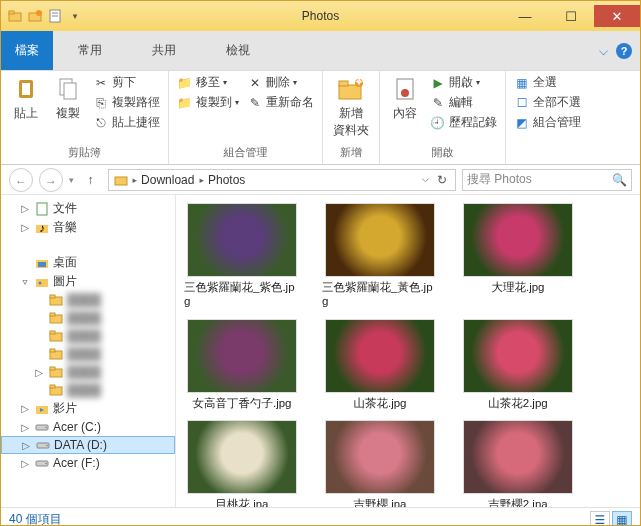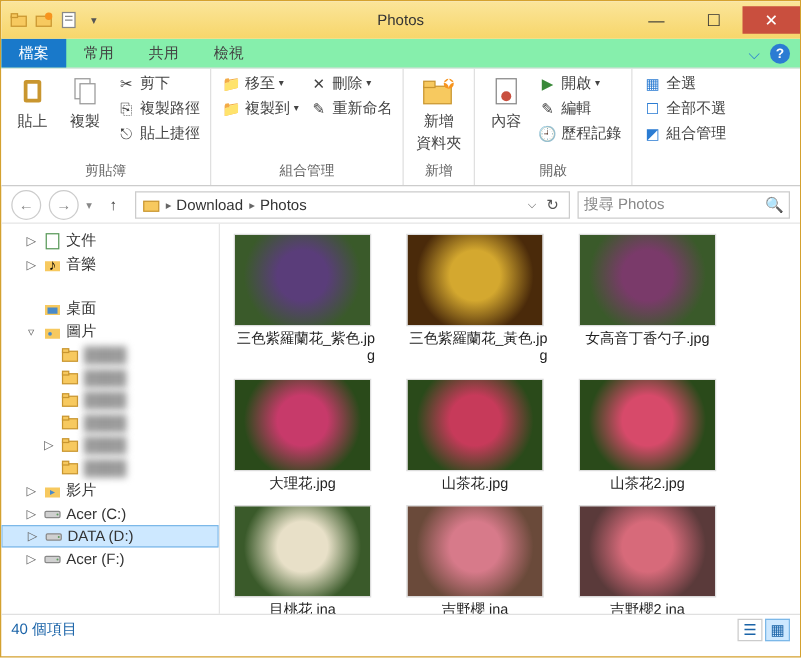--- a/index.html
+++ b/index.html
@@ -5,23 +5,23 @@
 *{box-sizing:border-box;margin:0;padding:0;font-family:"Microsoft JhengHei","Segoe UI",sans-serif;font-size:12px}
 body{width:641px;height:526px;background:#fff;border:1px solid #d4a12f;overflow:hidden;position:relative}
 .titlebar{height:30px;background:linear-gradient(#fbe59a,#f7d66a);display:flex;align-items:center;padding:0 0 0 6px;position:relative}
 .qat{display:flex;gap:4px;align-items:center}
 .qat .ic{width:16px;height:16px;display:flex;align-items:center;justify-content:center}
 .title-text{position:absolute;left:50%;transform:translateX(-50%);color:#333}
 .win-controls{margin-left:auto;display:flex}
 .win-btn{width:46px;height:22px;display:flex;align-items:center;justify-content:center;font-size:13px}
 .win-btn.close{background:#c94f3e;color:#fff}
 .win-btn.min,.win-btn.max{color:#333}
-.menubar{height:24px;background:#86efac;border-bottom:1px solid #ddd;display:flex;align-items:stretch}
+.menubar{height:40px;background:#e5e5e5;border-bottom:1px solid #ddd;display:flex;align-items:stretch}
 .file-tab{background:#1979ca;color:#fff;padding:4px 14px;display:flex;align-items:center}
-.menu-tab{padding:4px 14px;color:#444;display:flex;align-items:center}
+.menu-tab{padding:4px 25px;color:#444;display:flex;align-items:center}
 .menu-right{margin-left:auto;display:flex;align-items:center;gap:8px;padding-right:8px}
 .ribbon{height:94px;background:#fff;border-bottom:1px solid #ccc;display:flex}
 .rgroup{border-right:1px solid #e0e0e0;padding:2px 6px;display:flex;flex-direction:column}
 .rgroup-body{flex:1;display:flex;align-items:flex-start;gap:4px}
 .rgroup-label{text-align:center;color:#666;font-size:11px;padding:2px 0}
 .rbtn{display:flex;flex-direction:column;align-items:center;gap:2px;padding:2px 4px;color:#444;text-align:center;min-width:38px}
 .rbtn.sm{flex-direction:row;font-size:11px;min-width:0;padding:1px 2px;gap:3px}
 .rstack{display:flex;flex-direction:column;gap:1px}
 .rico{width:28px;height:28px;display:flex;align-items:center;justify-content:center}
 .rico.s{width:16px;height:16px}
@@ -36,21 +36,21 @@
 .content{display:flex;height:312px}
 .tree{width:175px;border-right:1px solid #e5e5e5;overflow:hidden;padding:4px 0}
 .tree-item{display:flex;align-items:center;gap:3px;padding:1px 4px;color:#333;white-space:nowrap}
 .tree-item.sel{background:#cde8ff;border:1px solid #7cb8e8;padding:0 3px}
 .tw{width:12px;text-align:center;color:#666;font-size:10px}
 .ti{width:16px;height:16px;display:flex;align-items:center;justify-content:center}
 .blur{filter:blur(3px);color:#999}
 .files{flex:1;overflow:hidden;padding:8px;display:flex;flex-wrap:wrap;gap:10px 22px;align-content:flex-start}
 .file{width:116px;display:flex;flex-direction:column;align-items:center;gap:4px}
 .thumb{width:110px;height:74px;border:1px solid #ddd}
-.file-label{text-align:right;font-size:11.5px;color:#222;word-break:break-all;line-height:1.2}
+.file-label{text-align:left;font-size:11.5px;color:#222;word-break:break-all;line-height:1.2}
 .status{height:24px;border-top:1px solid #e0e0e0;display:flex;align-items:center;padding:0 8px;color:#1a63a8}
 .status .views{margin-left:auto;display:flex;gap:2px}
 .vbtn{width:20px;height:18px;border:1px solid #ccc;display:flex;align-items:center;justify-content:center}
 .vbtn.active{background:#cde8ff;border-color:#7cb8e8}
 svg{display:block}
 .help-ic{width:16px;height:16px;border-radius:50%;background:#2b7cd3;color:#fff;display:flex;align-items:center;justify-content:center;font-size:11px;font-weight:bold}
 </style>
 </head>
 <body>
 
@@ -406,26 +406,26 @@
   <div class="files" id="files">
       <div class="file">
         <div class="thumb" style="background: radial-gradient(circle at 50% 45%, rgb(90, 61, 122) 0%, rgb(90, 61, 122) 30%, rgb(58, 90, 42) 70%);"></div>
         <div class="file-label">三色紫羅蘭花_紫色.jpg</div>
       </div>
       <div class="file">
         <div class="thumb" style="background: radial-gradient(circle at 50% 45%, rgb(212, 168, 47) 0%, rgb(212, 168, 47) 30%, rgb(74, 42, 10) 70%);"></div>
         <div class="file-label">三色紫羅蘭花_黃色.jpg</div>
       </div>
       <div class="file">
+        <div class="thumb" style="background: radial-gradient(circle at 50% 45%, rgb(199, 58, 106) 0%, rgb(199, 58, 106) 30%, rgb(42, 74, 26) 70%);"></div>
+        <div class="file-label">大理花.jpg</div>
+      </div>
+      <div class="file">
         <div class="thumb" style="background: radial-gradient(circle at 50% 45%, rgb(122, 58, 106) 0%, rgb(122, 58, 106) 30%, rgb(58, 90, 42) 70%);"></div>
         <div class="file-label">女高音丁香勺子.jpg</div>
-      </div>
-      <div class="file">
-        <div class="thumb" style="background: radial-gradient(circle at 50% 45%, rgb(199, 58, 106) 0%, rgb(199, 58, 106) 30%, rgb(42, 74, 26) 70%);"></div>
-        <div class="file-label">大理花.jpg</div>
       </div>
       <div class="file">
         <div class="thumb" style="background: radial-gradient(circle at 50% 45%, rgb(199, 58, 90) 0%, rgb(199, 58, 90) 30%, rgb(42, 74, 26) 70%);"></div>
         <div class="file-label">山茶花.jpg</div>
       </div>
       <div class="file">
         <div class="thumb" style="background: radial-gradient(circle at 50% 45%, rgb(215, 74, 106) 0%, rgb(215, 74, 106) 30%, rgb(42, 74, 26) 70%);"></div>
         <div class="file-label">山茶花2.jpg</div>
       </div>
       <div class="file">

